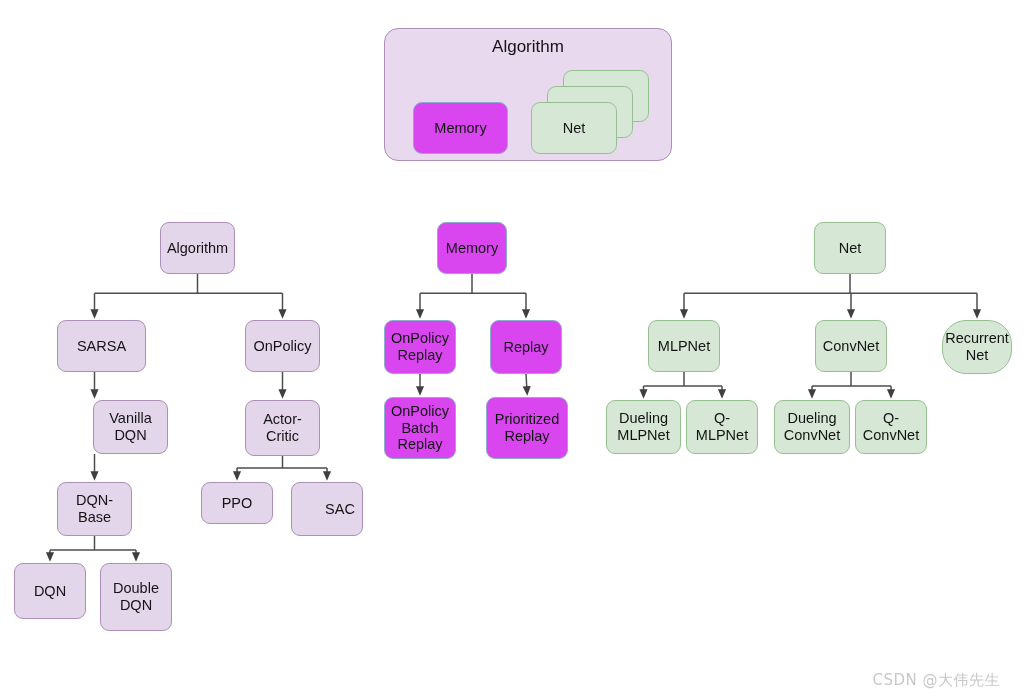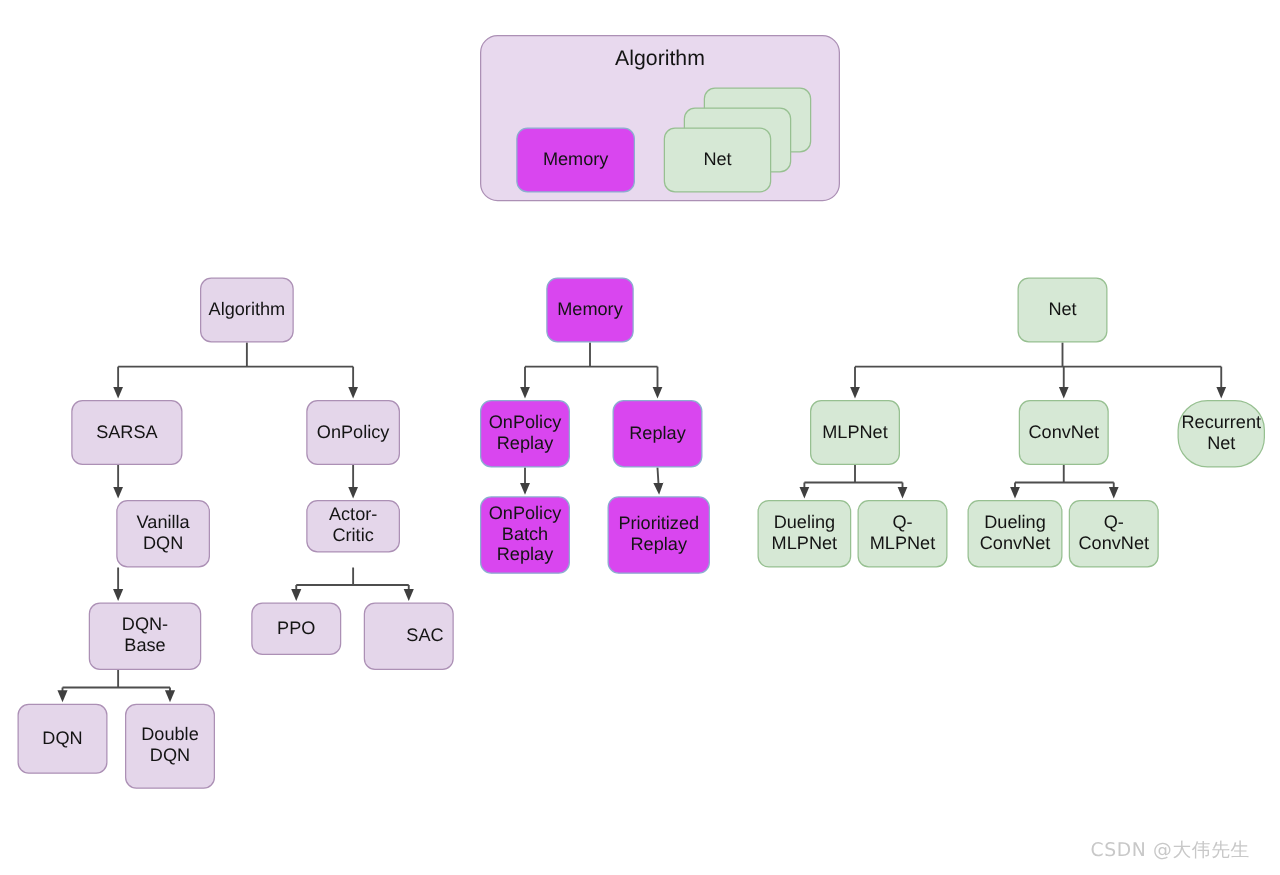--- a/index.html
+++ b/index.html
@@ -178,23 +178,23 @@
         <div class="stack-card front" style="left: 146px; top: 73px; width: 86px; height: 52px; z-index: 10;">Net</div>
       </div>
   </div>
 
   <div id="tree-layer">
       <div class="node purple" style="left: 160px; top: 222px; width: 75px; height: 52px;">Algorithm</div>
       <div class="node purple" style="left: 57px; top: 320px; width: 89px; height: 52px;">SARSA</div>
       <div class="node purple" style="left: 245px; top: 320px; width: 75px; height: 52px;">OnPolicy</div>
       <div class="node purple" style="left: 57px; top: 400px; width: 75px; height: 54px; margin-left: 36px;">Vanilla
 DQN</div>
-      <div class="node purple" style="left: 245px; top: 400px; width: 75px; height: 42px;">Actor-
+      <div class="node purple" style="left: 245px; top: 400px; width: 75px; height: 56px;">Actor-
 Critic</div>
-      <div class="node purple" style="left: 57px; top: 482px; width: 90px; height: 54px; margin-left: 14px;">DQN-
+      <div class="node purple" style="left: 57px; top: 482px; width: 75px; height: 54px;">DQN-
 Base</div>
       <div class="node purple" style="left: 201px; top: 482px; width: 72px; height: 42px;">PPO</div>
       <div class="node purple" style="left: 291px; top: 482px; width: 72px; height: 54px; padding-left: 29px;">SAC</div>
       <div class="node purple" style="left: 14px; top: 563px; width: 72px; height: 56px;">DQN</div>
       <div class="node purple" style="left: 100px; top: 563px; width: 72px; height: 68px;">Double
 DQN</div>
       <div class="node blue" style="left: 437px; top: 222px; width: 70px; height: 52px;">Memory</div>
       <div class="node blue" style="left: 384px; top: 320px; width: 72px; height: 54px;">OnPolicy
 Replay</div>
       <div class="node blue" style="left: 490px; top: 320px; width: 72px; height: 54px;">Replay</div>

